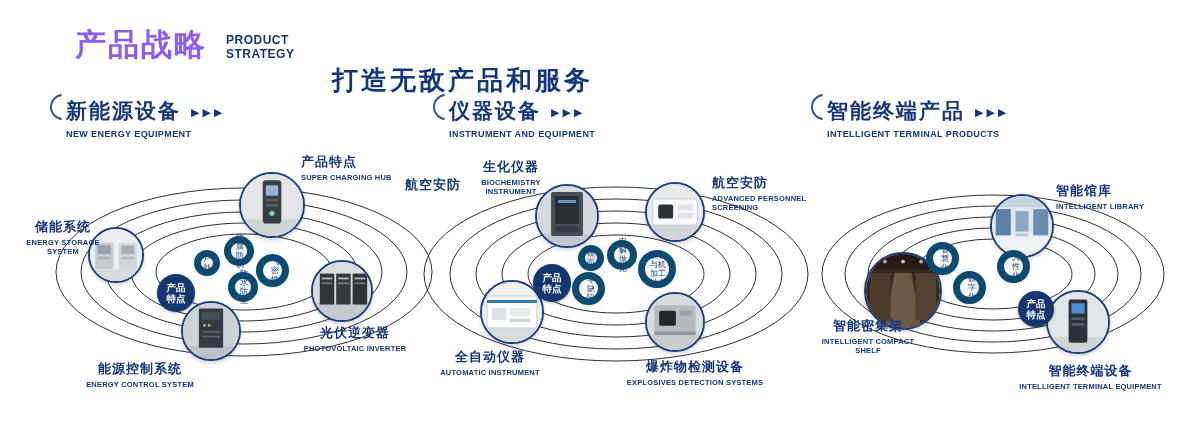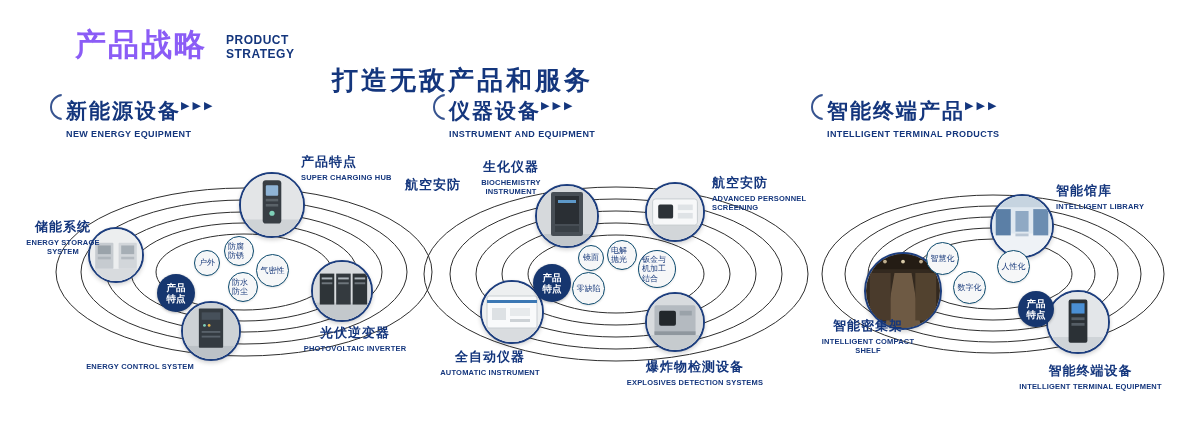--- a/index.html
+++ b/index.html
@@ -12,21 +12,21 @@
   .canvas { position:absolute; inset:0; background:#fff; }
   .abs { position:absolute; }
 
   
   .main-title { left:75px; top:24px; font-size:31px; font-weight:bold; color:#8b5cf6; letter-spacing:2px; }
   .subtitle   { left:226px; top:34px; font-size:12px; font-weight:bold; color:#14367d; line-height:1.15; letter-spacing:.5px; }
   .tagline    { left:332px; top:30px; font-size:26px; font-weight:bold; color:#14367d; letter-spacing:3px;margin-top:33px; }
 
   
   .sec-head { color:#14367d; }
-  .sec-head .row { display:flex; }
+  .sec-head .row { display:flex; align-items:center; gap:10px; }
   .sec-head .t { font-size:21px; font-weight:bold; letter-spacing:2px; }
   .sec-head .arrows { font-size:11px; letter-spacing:3px; padding-top:2px; }
   .sec-head .en { font-size:9px; font-weight:bold; letter-spacing:.4px; margin-top:4px; }
   .arc { width:26px; height:26px; border:2px solid #14367d; border-radius:50%;
          clip-path:inset(0 55% 0 0); opacity:.85; }
 
   
   .orbits ellipse { fill:none; stroke:#2e2e2e; stroke-width:1; }
 
   
@@ -40,22 +40,22 @@
   .item-label .en { font-size:7.5px; font-weight:bold; letter-spacing:.2px; margin-top:2px; line-height:1.25; }
   .ta-c { text-align:center; }
   .ta-l { text-align:left; }
   .extra-zh { position:absolute; color:#14367d; font-size:13px; font-weight:bold; letter-spacing:1px; }
 
   
   .badge { position:absolute; border-radius:50%; background:#16366f; color:#ffffff;
            display:flex; align-items:center; justify-content:center; text-align:center;
            font-weight:bold; font-size:9.5px; line-height:1.2; padding:6px;
            box-shadow:0 1px 3px rgba(0,0,0,.3);margin-top:14px; }
-  .bubble { position:absolute; border-radius:50%; background:#f6f7f8; border:1px solid #0c4a6e;
-            color:#1d3e7e; display:flex; align-items:center; justify-content:center; text-align:left;
+  .bubble { position:absolute; border-radius:50%; background:#f6f7f8; border:7px solid #0c4a6e;
+            color:#1d3e7e; display:flex; align-items:center; justify-content:center; text-align:right;
             font-size:8px; line-height:1.15; padding:3px; box-shadow:0 1px 2px rgba(0,0,0,.10); }
 </style>
 </head>
 <body>
 
 <div class="canvas">
 
   <div class="abs main-title">产品战略</div>
   <div class="abs subtitle">
     <div>PRODUCT</div>
@@ -137,20 +137,21 @@
   </div>
   <div class="item-label ta-c" style="left:20px;top:218px;width:86px">
     <div class="zh">储能系统</div>
     <div class="en">ENERGY STORAGE SYSTEM</div>
   </div>
   <div class="item-label ta-c" style="left:295px;top:324px;width:120px">
     <div class="zh">光伏逆变器</div>
     <div class="en">PHOTOVOLTAIC INVERTER</div>
   </div>
   <div class="item-label ta-c" style="left:70px;top:360px;width:140px">
+    <div class="zh">能源控制系统</div>
     <div class="en">ENERGY CONTROL SYSTEM</div>
   </div>
 
   <div class="badge" style="left:157px;top:260px;width:38px;height:38px">产品特点</div>
   <div class="bubble" style="left:194px;top:250px;width:26px;height:26px">户外</div>
   <div class="bubble" style="left:224px;top:236px;width:30px;height:30px">防腐防锈</div>
   <div class="bubble" style="left:256px;top:254px;width:33px;height:33px">气密性</div>
   <div class="bubble" style="left:228px;top:272px;width:30px;height:30px">防水防尘</div>
 
   <div class="abs arc" style="left:433px;top:94px"></div>

